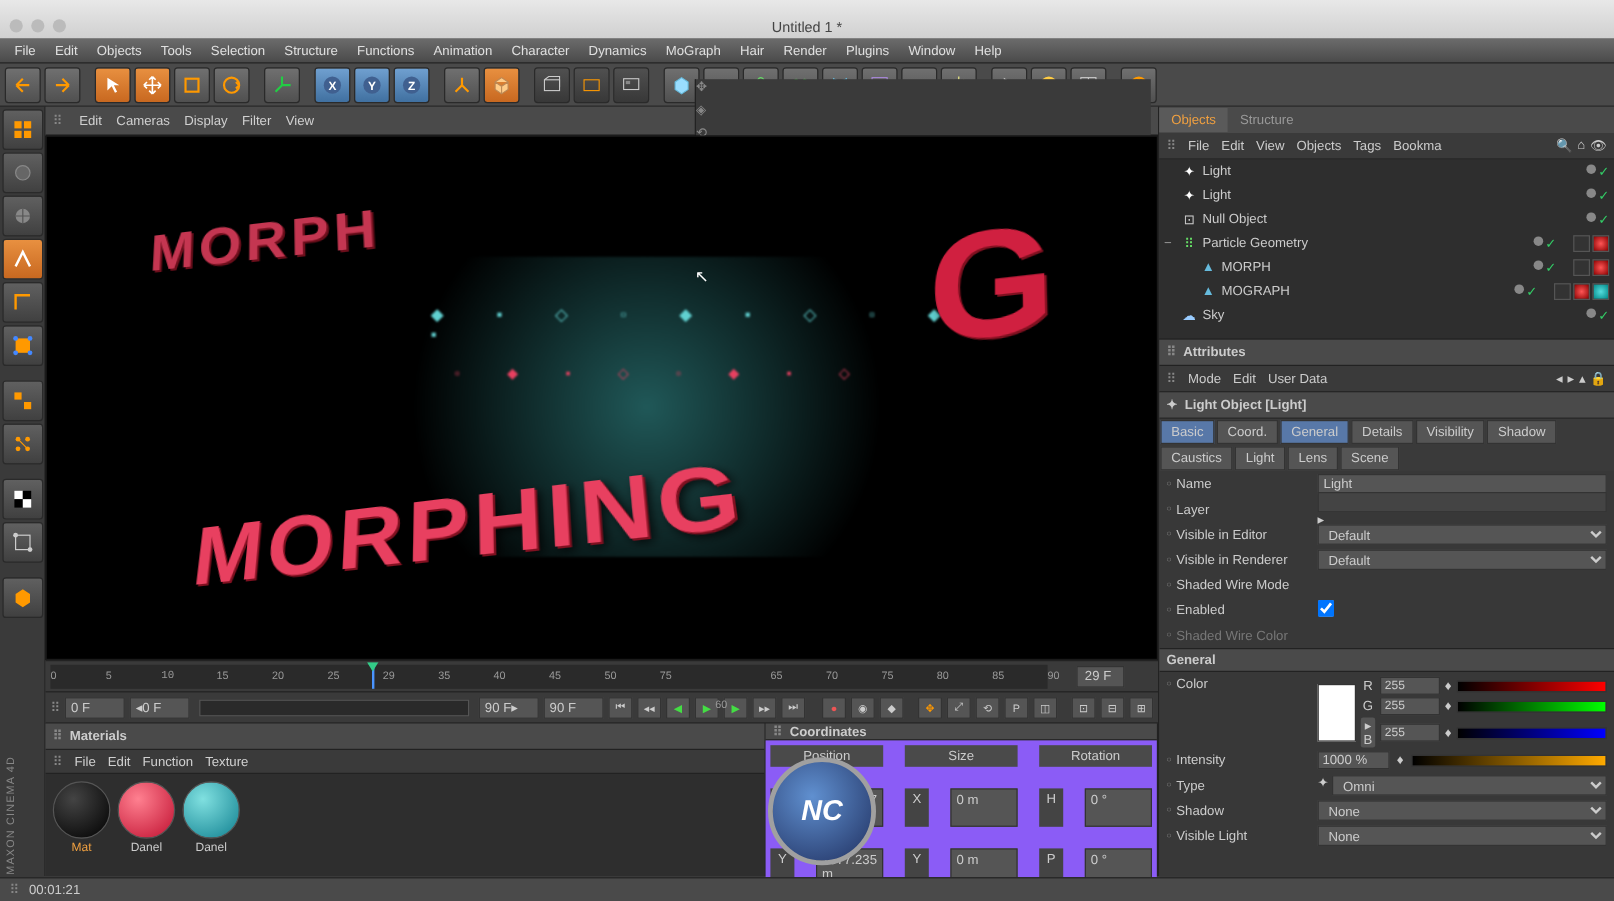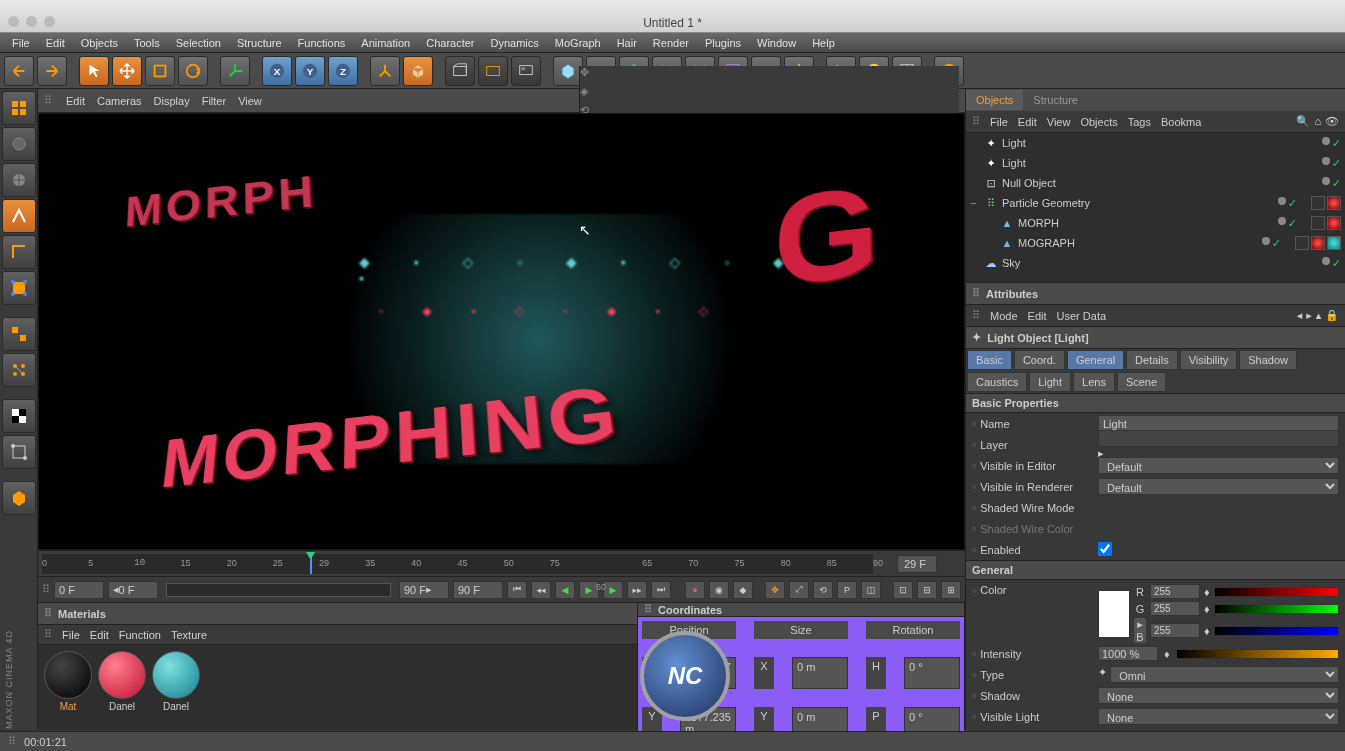--- a/index.html
+++ b/index.html
@@ -657,47 +657,46 @@
           <div class="atab active">General</div>
           <div class="atab">Details</div>
           <div class="atab">Visibility</div>
           <div class="atab">Shadow</div>
           <div class="atab">Caustics</div>
           <div class="atab">Light</div>
           <div class="atab">Lens</div>
           <div class="atab">Scene</div>
         </div>
       <div class="props">
-        <div class="section">Basic Properties</div>
         <div class="prop">
             <div class="pl">Name</div>
             <div class="pv"><input type="text" value="Light" style=""></div>
           </div>
         <div class="prop">
             <div class="pl">Layer</div>
             <div class="pv"><input type="text" style="background: rgb(68, 68, 68);" value=""> ▸</div>
           </div>
         <div class="prop">
             <div class="pl">Visible in Editor</div>
             <div class="pv"><select><option>Default</option></select></div>
           </div>
         <div class="prop">
             <div class="pl">Visible in Renderer</div>
             <div class="pv"><select><option>Default</option></select></div>
           </div>
         <div class="prop">
             <div class="pl">Shaded Wire Mode</div>
           </div>
         <div class="prop">
+            <div class="pl">Enabled</div>
+            <div class="pv"><input type="checkbox" checked="" style=""></div>
+          </div>
+        <div class="prop">
             <div class="pl" style="color:#777">Shaded Wire Color</div>
             <div class="pv"></div>
-          </div>
-        <div class="prop">
-            <div class="pl">Enabled</div>
-            <div class="pv"><input type="checkbox" checked="" style=""></div>
           </div>
         <div class="section">General</div>
         <div class="prop" style="height:auto;align-items:flex-start;padding-top:4px">
           <div class="pl">Color</div>
           <div class="pv colorrow" style="padding:0">
             <div class="swatch"></div>
             <div class="channels">
               <div class="ch">
                   <span class="chl">R</span>
                   <input value="255" style="">

